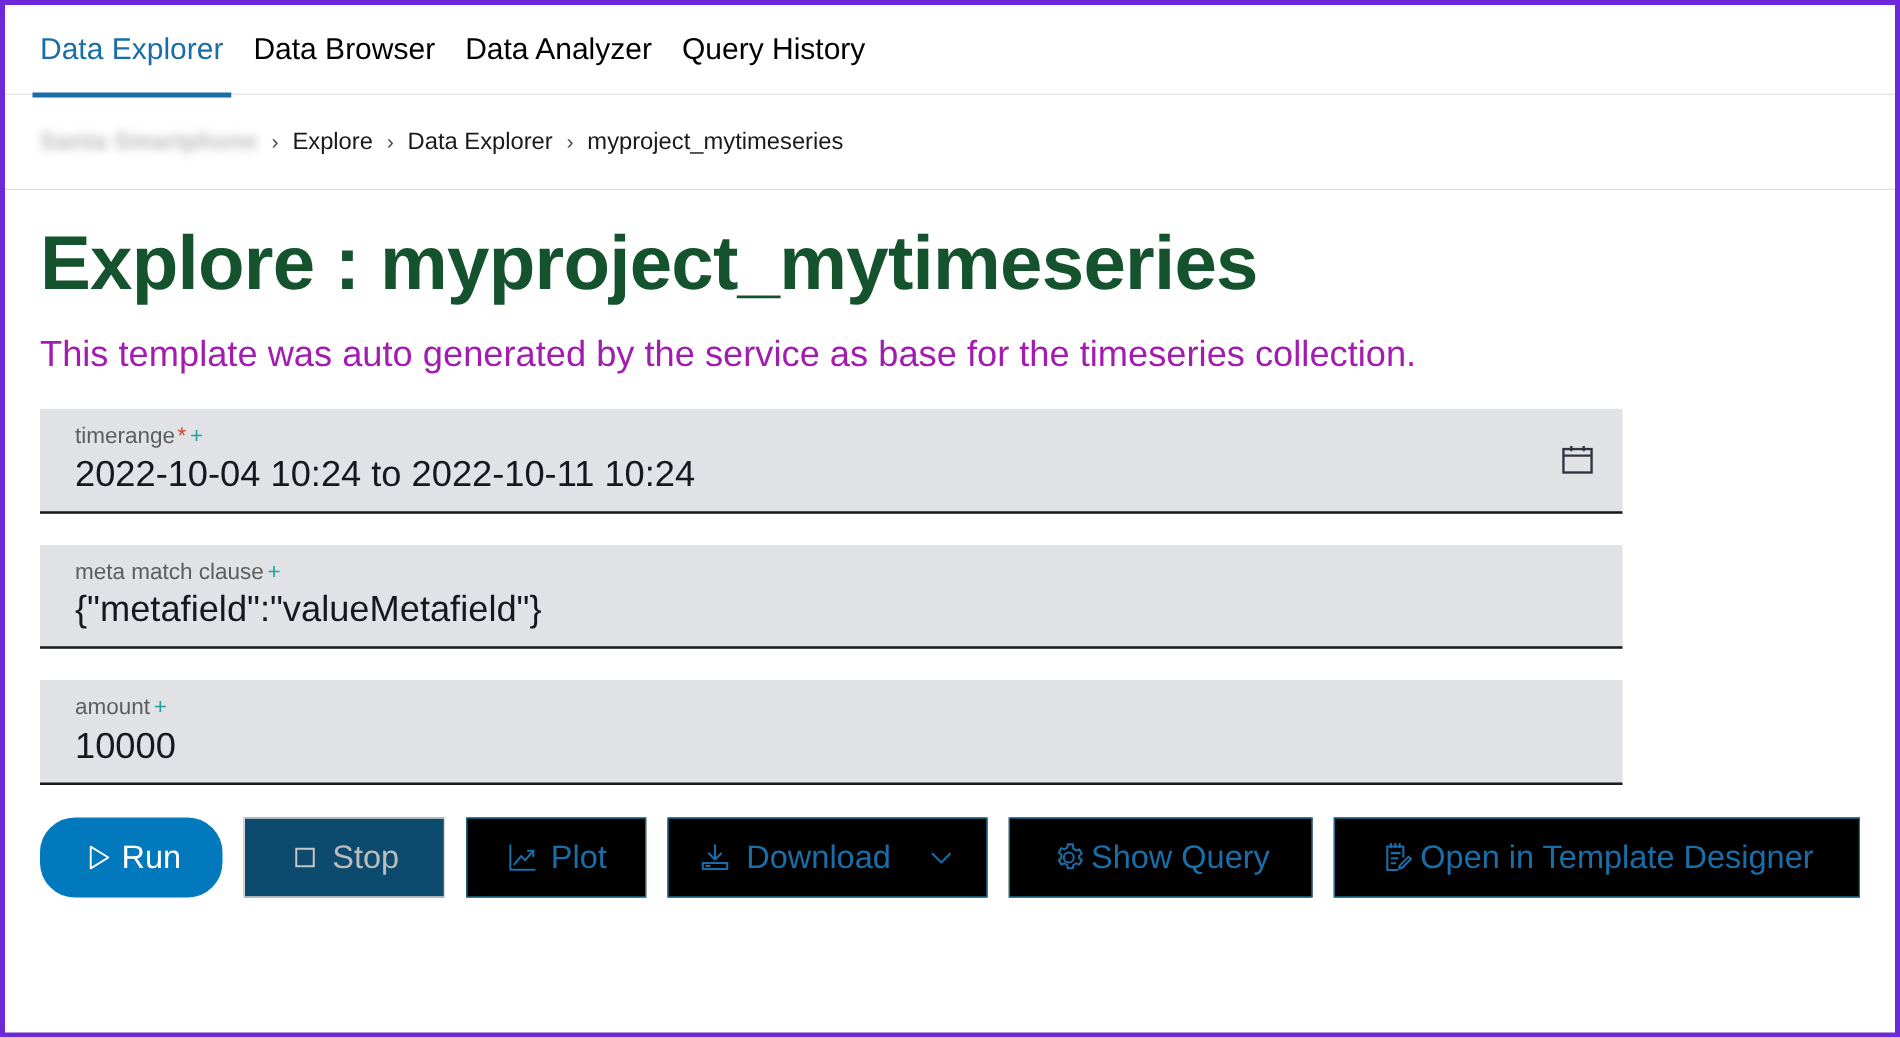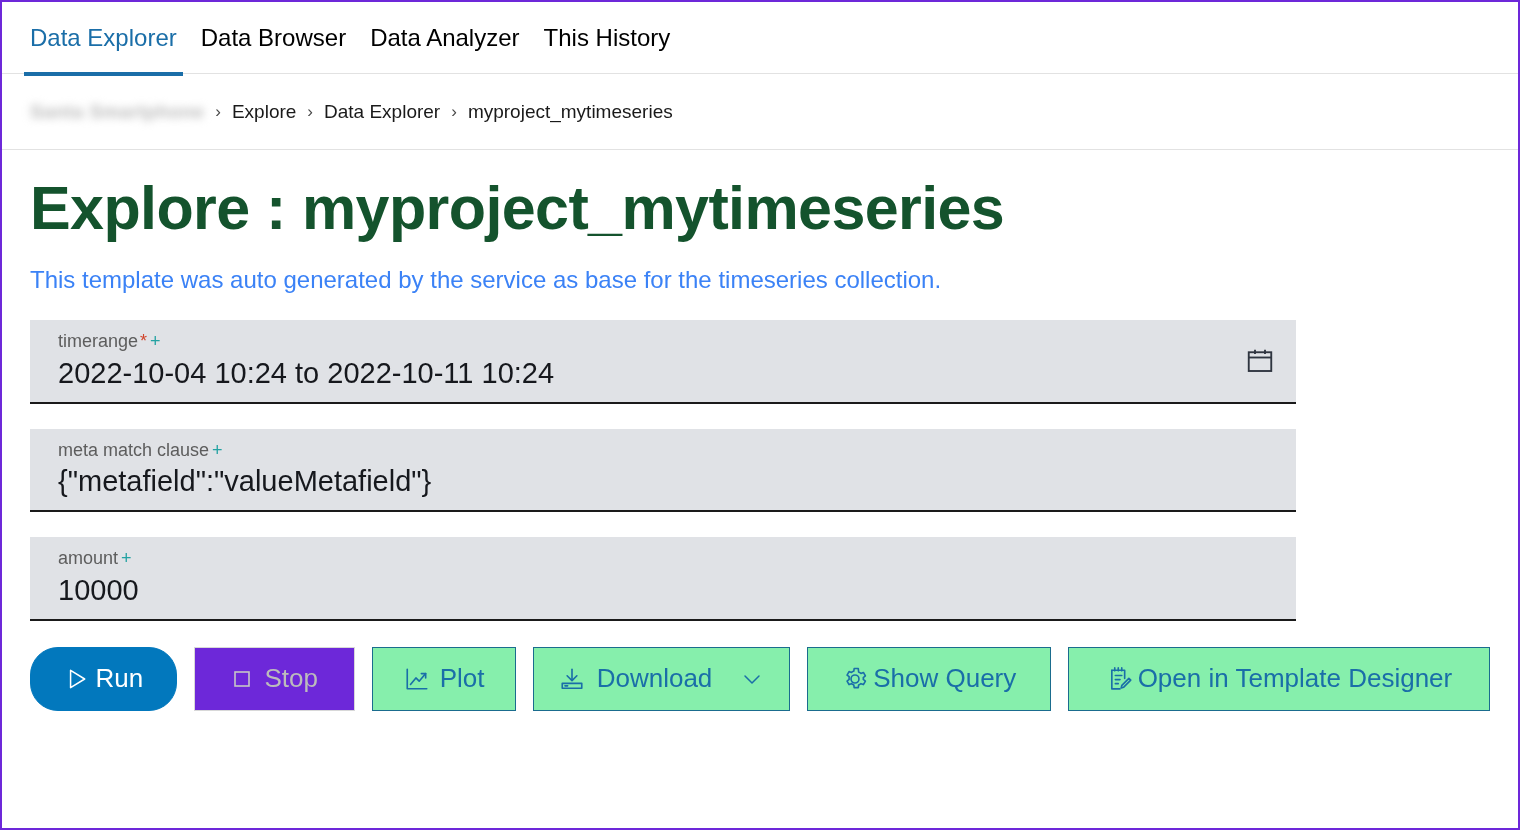--- a/index.html
+++ b/index.html
@@ -10,21 +10,21 @@
   }
   body {
     font-family: "Liberation Sans", sans-serif;
     -webkit-font-smoothing: antialiased;
   }
   #page {
     position: relative;
     width: 1520px;
     height: 830px;
     box-sizing: border-box;
-    border: 2px solid #6d28d9;
+    border: 4px solid #6d28d9;
     background: #ffffff;
     overflow: hidden;
   }
 
   
   .tabbar {
     position: relative;
     height: 72px;
     box-sizing: border-box;
     padding: 0 0 0 28px;
@@ -93,22 +93,22 @@
   .page-title {
     font-size: 61px;
     font-weight: 700;
     color: #14532d;
     letter-spacing: -0.6px;
     line-height: 1.05;
     margin: 0 0 0 0;
     white-space: nowrap;
   }
   .page-subtitle {
-    font-size: 24px;
-    color: #3b82f6;
+    font-size: 29px;
+    color: #a21caf;
     margin: 26px 0 0 0;
     font-weight: 400;
   }
 
   
   .fields {
     margin-top: 26px;
   }
   .field {
     position: relative;
@@ -166,41 +166,41 @@
   }
   .btn {
     height: 64px;
     box-sizing: border-box;
     display: flex;
     align-items: center;
     justify-content: center;
     gap: 8px;
     font-size: 26px;
     padding: 0 22px;
-    background: #86efac;
+    background: #000000;
     border: 1px solid #1a6c8e;
     color: #1a6ea8;
     cursor: pointer;
     white-space: nowrap;
     font-family: "Liberation Sans", sans-serif;
   }
   .btn .lbl { line-height: 1; position: relative; top: -1px; }
   .btn-primary {
     background: #0278bd;
     border-color: #0278bd;
     color: #ffffff;
     width: 150px;
     padding: 0;
     gap: 6px;
     border-radius: 28px;
   }
   .btn-disabled {
     border-color: #d8d8d8;
     color: #bcbcbc;
-    background: #6d28d9;
+    background: #0c4a6e;
     cursor: default;
     width: 165px;
     padding: 0;
     gap: 10px;
   }
   .btn-plot { width: 148px; padding: 0; gap: 10px; }
   .btn-download { width: 262px; padding: 4px; gap: 12px; }
   .btn-showquery { width: 250px; padding: 0; gap: 4px; justify-content: center; }
   .btn-designer { width: 432px; padding: 0; gap: 4px; }
   .ico { display: inline-flex; align-items: center; justify-content: center; flex: none; }
@@ -215,21 +215,21 @@
     <div class="tab active">
       <span>Data Explorer</span>
     </div>
     <div class="tab">
       <span>Data Browser</span>
     </div>
     <div class="tab">
       <span>Data Analyzer</span>
     </div>
     <div class="tab">
-      <span>This History</span>
+      <span>Query History</span>
     </div>
   </div>
 
   <div class="breadcrumb">
     <span class="crumb redacted">Santa Smartphone</span>
     <span class="crumb-sep">›</span>
     <span class="crumb">Explore</span>
     <span class="crumb-sep">›</span>
     <span class="crumb">Data Explorer</span>
     <span class="crumb-sep">›</span>

